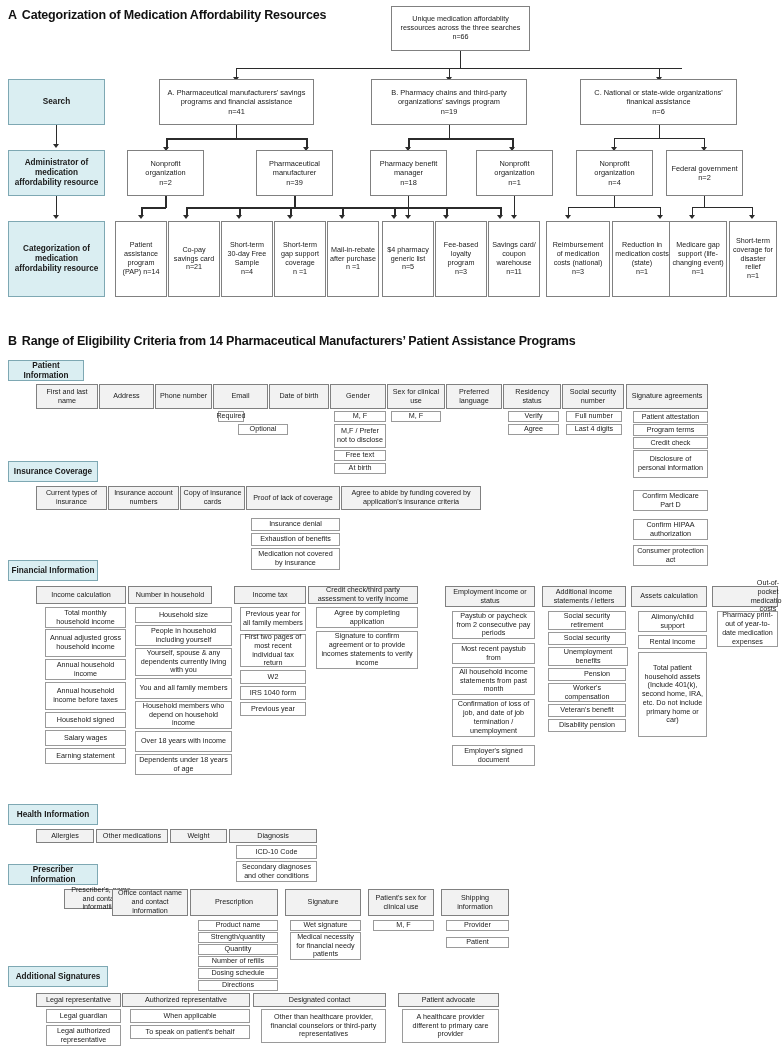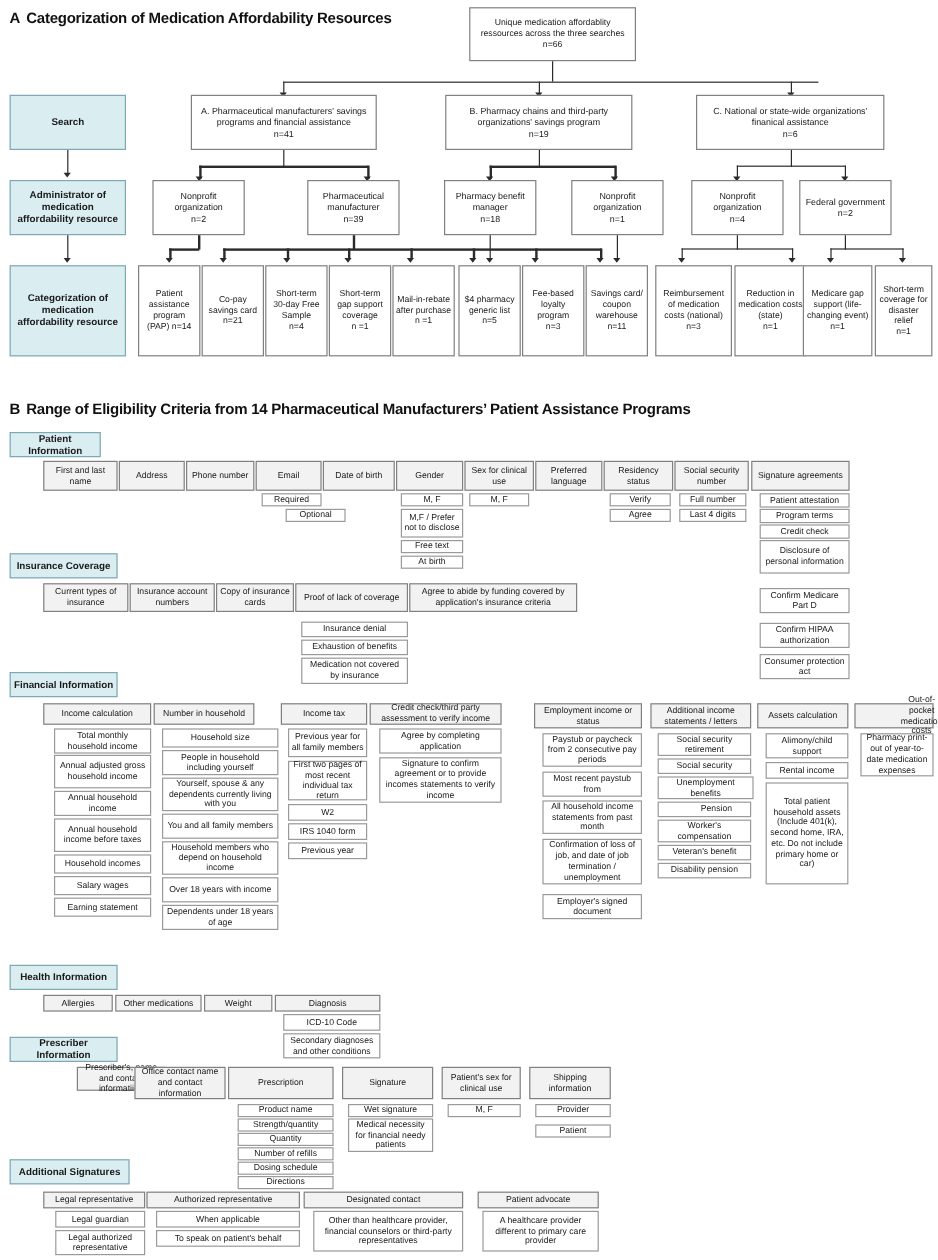--- a/index.html
+++ b/index.html
@@ -174,21 +174,21 @@
 <div class="panel-title" style="left:8px;top:334px;">
   <span class="ltr">B</span><span>Range of Eligibility Criteria from 14 Pharmaceutical Manufacturers’ Patient Assistance Programs</span>
 </div>
 
 <div class="bx blue" style="left:8px;top:360px;width:76px;height:21px;">Patient Information</div>
 
 <div class="bx hdr" style="left:36px;top:384px;width:62px;height:25px;">First and last name</div>
 <div class="bx hdr" style="left:99px;top:384px;width:55px;height:25px;">Address</div>
 <div class="bx hdr" style="left:155px;top:384px;width:57px;height:25px;">Phone number</div>
 <div class="bx hdr" style="left:213px;top:384px;width:55px;height:25px;">Email</div>
-<div class="bx thin" style="left:218px;top:411px;width:50px;height:11px;">Required</div>
+<div class="bx thin" style="left:218px;top:411px;width:26px;height:11px;">Required</div>
 <div class="bx thin" style="left:218px;top:424px;width:50px;height:11px;margin-left:20px;">Optional</div>
 <div class="bx hdr" style="left:269px;top:384px;width:60px;height:25px;">Date of birth</div>
 <div class="bx hdr" style="left:330px;top:384px;width:56px;height:25px;">Gender</div>
 <div class="bx thin" style="left:334px;top:411px;width:52px;height:11px;">M, F</div>
 <div class="bx thin" style="left:334px;top:424px;width:52px;height:24px;">M,F / Prefer not to disclose</div>
 <div class="bx thin" style="left:334px;top:450px;width:52px;height:11px;">Free text</div>
 <div class="bx thin" style="left:334px;top:463px;width:52px;height:11px;">At birth</div>
 <div class="bx hdr" style="left:387px;top:384px;width:58px;height:25px;">Sex for clinical use</div>
 <div class="bx thin" style="left:391px;top:411px;width:50px;height:11px;">M, F</div>
 <div class="bx hdr" style="left:446px;top:384px;width:56px;height:25px;">Preferred language</div>
@@ -217,21 +217,21 @@
 <div class="bx thin" style="left:251px;top:548px;width:89px;height:22px;">Medication not covered by insurance</div>
 <div class="bx hdr" style="left:341px;top:486px;width:140px;height:24px;">Agree to abide by funding covered by application's insurance criteria</div>
 
 <div class="bx blue" style="left:8px;top:560px;width:90px;height:21px;">Financial  Information</div>
 
 <div class="bx hdr" style="left:36px;top:586px;width:90px;height:18px;">Income calculation</div>
 <div class="bx thin" style="left:45px;top:607px;width:81px;height:21px;">Total monthly household income</div>
 <div class="bx thin" style="left:45px;top:629px;width:81px;height:28px;">Annual adjusted gross household income</div>
 <div class="bx thin" style="left:45px;top:659px;width:81px;height:21px;">Annual household income</div>
 <div class="bx thin" style="left:45px;top:682px;width:81px;height:28px;">Annual household income before taxes</div>
-<div class="bx thin" style="left:45px;top:712px;width:81px;height:16px;">Household incomes</div>
+<div class="bx thin" style="left:45px;top:712px;width:81px;height:16px;">Household signed</div>
 <div class="bx thin" style="left:45px;top:730px;width:81px;height:16px;">Salary wages</div>
 <div class="bx thin" style="left:45px;top:748px;width:81px;height:16px;">Earning statement</div>
 
 <div class="bx hdr" style="left:128px;top:586px;width:84px;height:18px;">Number in household</div>
 <div class="bx thin" style="left:135px;top:607px;width:97px;height:16px;">Household size</div>
 <div class="bx thin" style="left:135px;top:625px;width:97px;height:21px;">People in household including yourself</div>
 <div class="bx thin" style="left:135px;top:648px;width:97px;height:28px;">Yourself, spouse &amp; any dependents currently living with you</div>
 <div class="bx thin" style="left:135px;top:678px;width:97px;height:21px;">You and all family members</div>
 <div class="bx thin" style="left:135px;top:701px;width:97px;height:28px;">Household members who depend on household income</div>
 <div class="bx thin" style="left:135px;top:731px;width:97px;height:21px;">Over 18 years with income</div>

